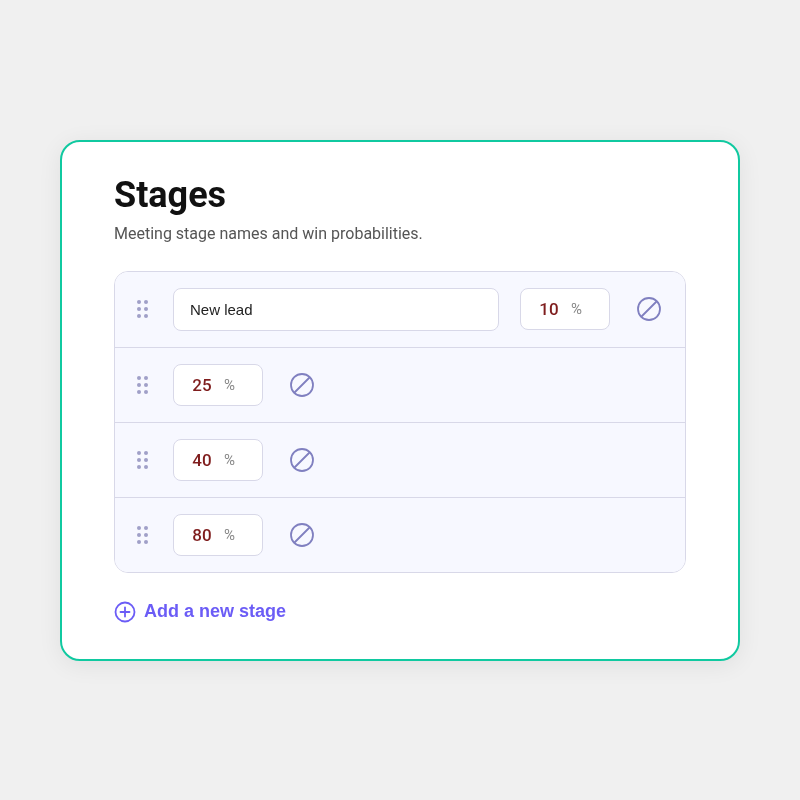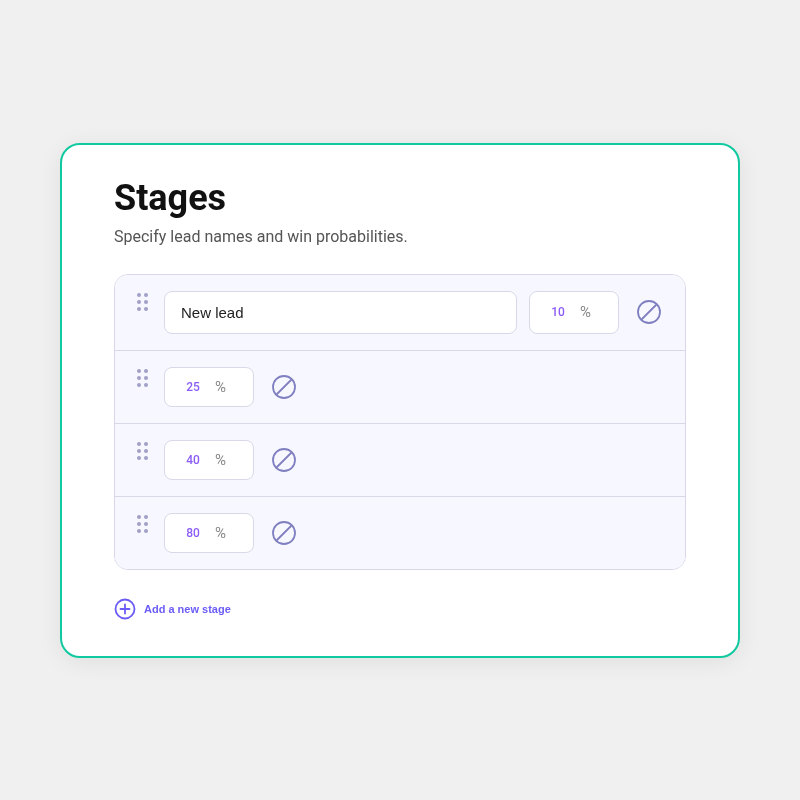--- a/index.html
+++ b/index.html
@@ -42,24 +42,25 @@
 
     .stages-container {
       border: 1.5px solid #d8d8e8;
       border-radius: 14px;
       overflow: hidden;
       margin-bottom: 24px;
     }
 
     .stage-row {
       display: flex;
+      align-items: center;
       padding: 16px 18px;
       background: #f7f8ff;
       border-bottom: 1.5px solid #d8d8e8;
-      gap: 12px;
+      gap: 21px;
     }
 
     .stage-row:last-child {
       border-bottom: none;
     }
 
     .drag-handle {
       display: flex;
       flex-direction: column;
       gap: 3px;
@@ -95,22 +96,22 @@
       align-items: center;
       border: 1.5px solid #d8d8e8;
       border-radius: 8px;
       background: #fff;
       padding: 10px 14px;
       gap: 8px;
       min-width: 90px;
     }
 
     .stage-percent-value {
-      font-size: 12px;
-      color: #8b5cf6;
+      font-size: 17px;
+      color: #7f1d1d;
       font-weight: 500;
       min-width: 28px;
       text-align: center;
     }
 
     .stage-percent-symbol {
       font-size: 15px;
       color: #888;
     }
 
@@ -130,37 +131,37 @@
     }
 
     .add-stage-btn {
       display: flex;
       align-items: center;
       gap: 8px;
       background: none;
       border: none;
       cursor: pointer;
       color: #6b5cf6;
-      font-size: 11px;
+      font-size: 18px;
       font-weight: 600;
       padding: 4px 0;
       margin-top: 20px;
     }
 
     .add-icon {
       width: 22px;
       height: 22px;
     }
   </style>
 </head>
 <body>
 
 <div class="card">
   <h1 class="card-title">Stages</h1>
-  <p class="card-subtitle">Specify lead names and win probabilities.</p>
+  <p class="card-subtitle">Meeting stage names and win probabilities.</p>
 
   <div class="stages-container">
 
   <div class="stage-row">
       <div class="drag-handle">
         <div class="drag-handle-row">
           <div class="drag-dot"></div>
           <div class="drag-dot"></div>
         </div>
         <div class="drag-handle-row">

